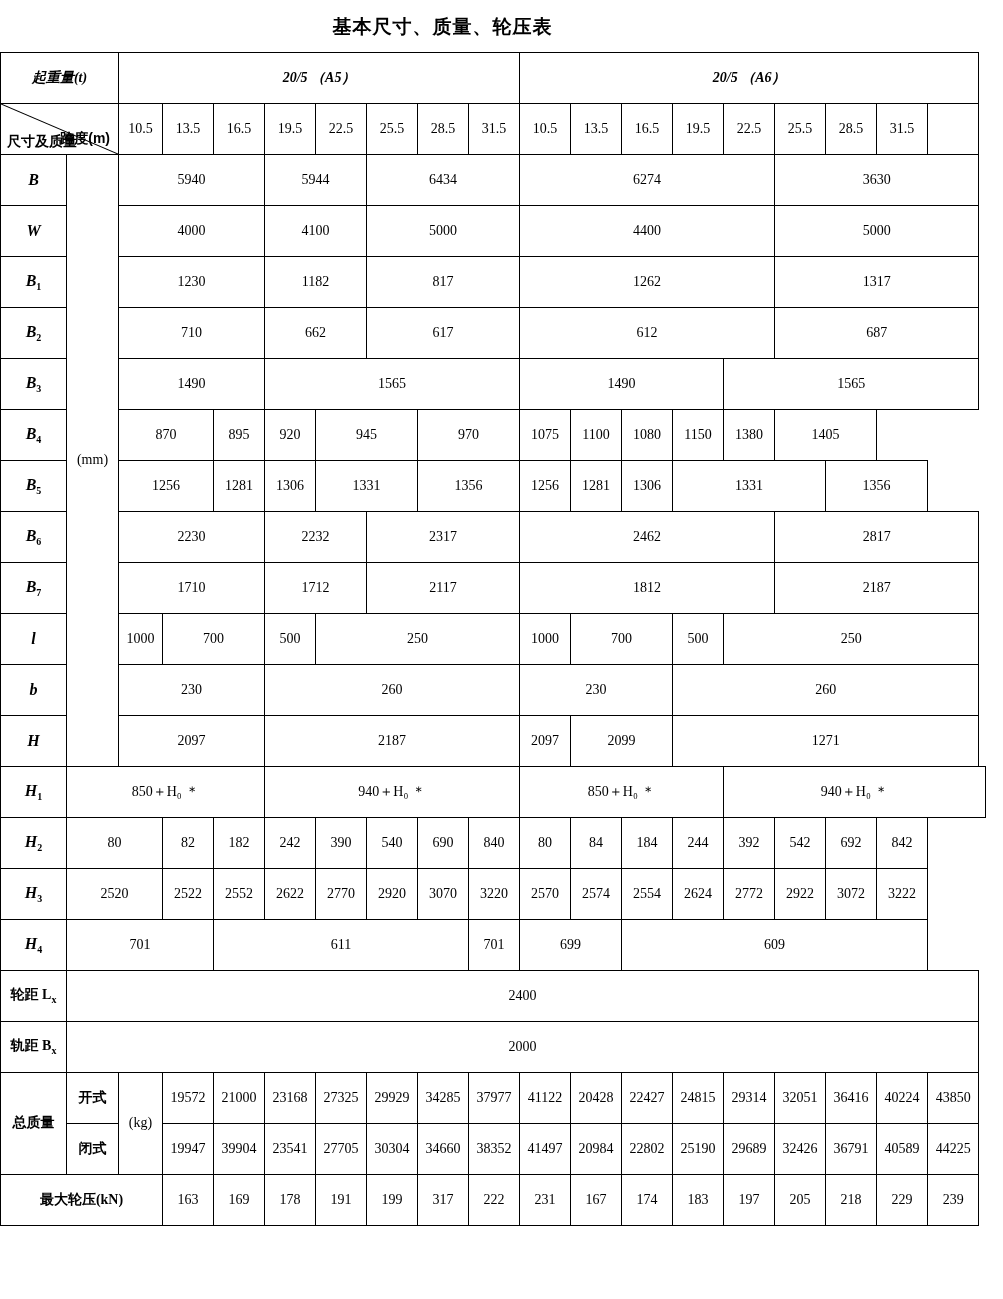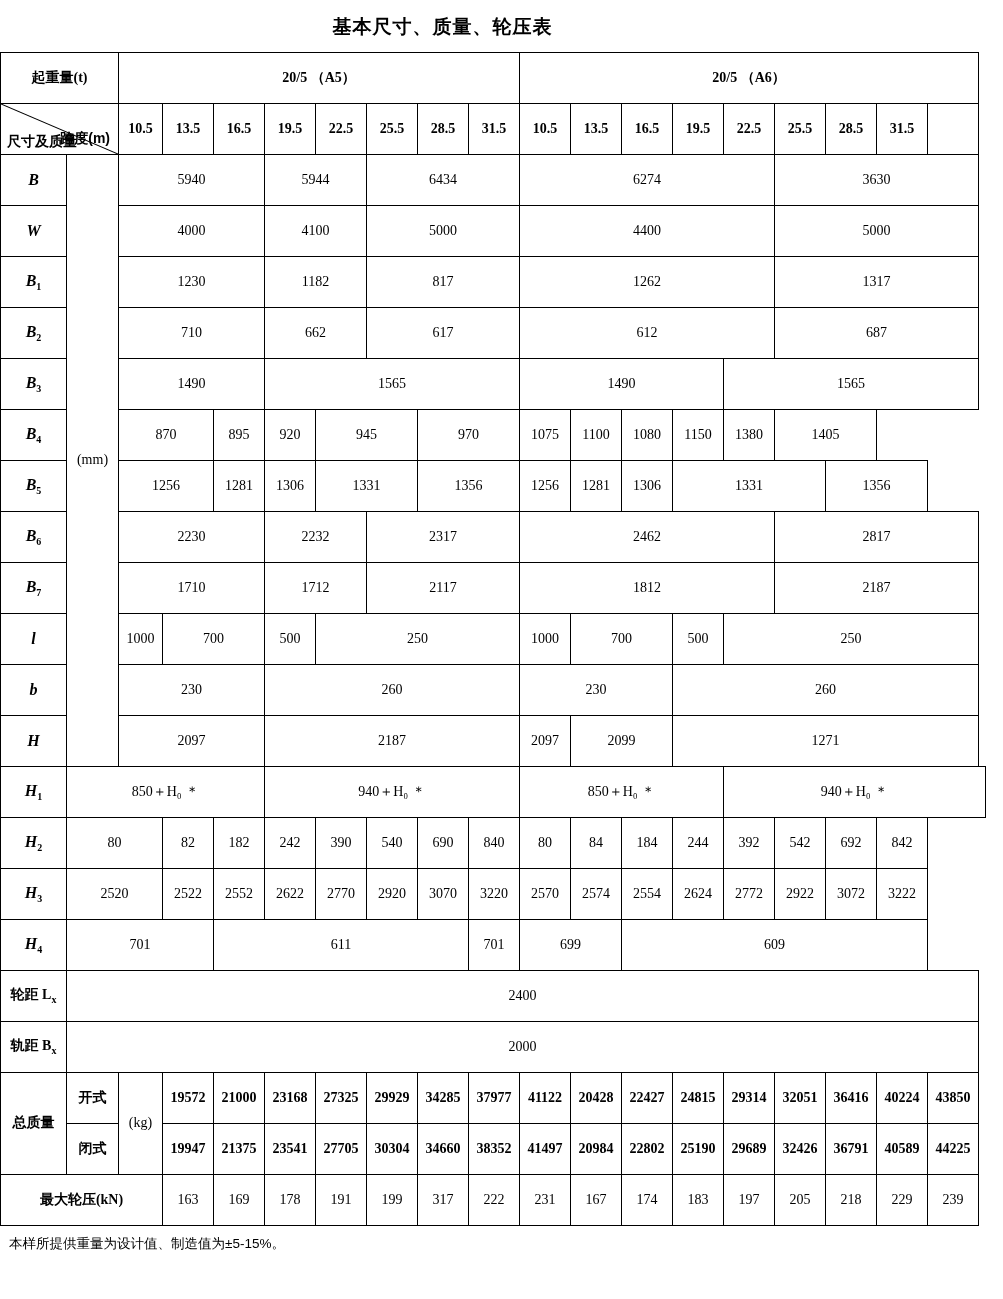--- a/index.html
+++ b/index.html
@@ -54,21 +54,20 @@
   td.hdr-cjk {
     font-family: "Liberation Sans", sans-serif;
     font-size: 14px;
     font-weight: bold;
   }
   td.num {
     font-size: 14.5px;
   }
   td.small {
     font-size: 13px;
-    font-weight: bold;
   }
   .ital {
     font-style: italic;
     font-weight: bold;
     font-family: "Liberation Serif", serif;
     font-size: 16px;
   }
   .ital sub {
     font-style: normal;
     font-weight: bold;
@@ -108,20 +107,21 @@
     margin-left: 17px;
   }
   .footnote {
     font-family: "Liberation Sans", sans-serif;
     font-size: 13.5px;
     padding-left: 9px;
     padding-top: 9px;
   }
   .hdr-top td {
     height: 58px;
+    font-style: italic;
   }
   .sub-label {
     font-family: "Liberation Sans", sans-serif;
     font-weight: bold;
     font-size: 14px;
   }
 </style>
 </head>
 <body>
 
@@ -392,21 +392,21 @@
       <td class="small">29314</td>
       <td class="small">32051</td>
       <td class="small">36416</td>
       <td class="small">40224</td>
       <td class="small">43850</td>
     </tr>
 
     <tr>
       <td class="sub-label">闭式</td>
       <td class="small">19947</td>
-      <td class="small">21375</td>
+      <td class="small">39904</td>
       <td class="small">23541</td>
       <td class="small">27705</td>
       <td class="small">30304</td>
       <td class="small">34660</td>
       <td class="small">38352</td>
       <td class="small">41497</td>
       <td class="small">20984</td>
       <td class="small">22802</td>
       <td class="small">25190</td>
       <td class="small">29689</td>
@@ -431,14 +431,13 @@
       <td class="num">183</td>
       <td class="num">197</td>
       <td class="num">205</td>
       <td class="num">218</td>
       <td class="num">229</td>
       <td class="num">239</td>
     </tr>
   </tbody>
     </table>
 
-  <div class="footnote">本样所提供重量为设计值、制造值为±5-15%。</div>
 </div>
 
 </body></html>

